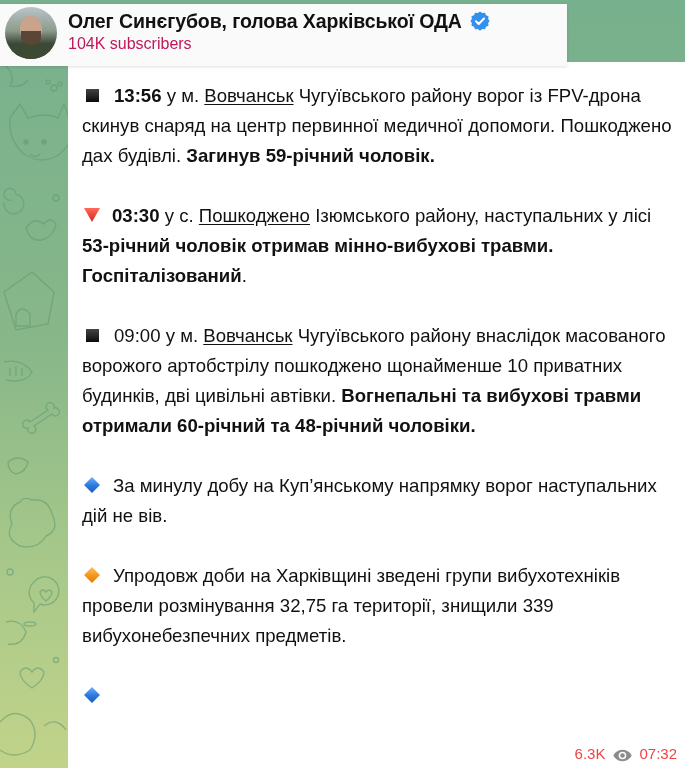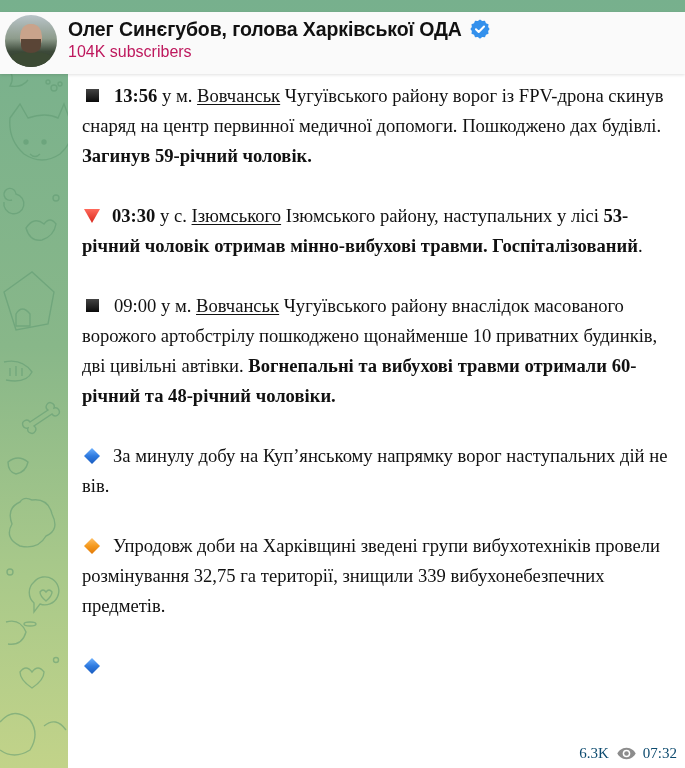--- a/index.html
+++ b/index.html
@@ -8,21 +8,21 @@
     position: relative;
     font-family: "Liberation Sans", sans-serif;
     background: linear-gradient(180deg, #77b08d 0%, #88b789 45%, #a9c98a 75%, #c2d389 100%);
   }
   .wallpaper {
     position: absolute; left: 0; top: 62px; width: 68px; height: 706px;
     overflow: hidden;
   }
   .wallpaper svg { position: absolute; left: 0; top: 0; }
   .header {
-    position: absolute; left: 0; top: 12px; width: 685px; height: 62px;
+    position: absolute; left: 0; top: 4px; width: 567px; height: 62px;
     background: #fafafa;
     box-shadow: 0 1px 3px rgba(0,0,0,0.12);
     z-index: 3;
   }
   .avatar {
     position: absolute; left: 5px; top: 3px; width: 52px; height: 52px;
     border-radius: 50%; overflow: hidden;
     background: radial-gradient(circle at 50% 40%, #c9a58d 0 22%, transparent 23%),
                 linear-gradient(180deg, #b9c4c9 0%, #8e9c8c 45%, #3d4a3a 70%, #2c3729 100%);
   }
@@ -53,40 +53,39 @@
     margin-left: 7px; width: 22px; height: 22px; display: inline-block;
   }
   .subscribers {
     position: absolute; left: 68px; top: 31px;
     font-size: 16px; color: #be185d;
   }
   .bubble {
     position: absolute; left: 68px; top: 62px; width: 617px; height: 706px;
     background: #ffffff;
     z-index: 2;
-    font-family: Liberation Serif, serif;
   }
   .content {
     position: absolute; left: 14px; top: 19px; width: 600px;
     font-size: 18.6px; line-height: 30px; color: #111;
   }
   .para { margin-bottom: 30px; }
   .para b { font-weight: bold; }
   .para u { text-decoration: underline; text-underline-offset: 2px; }
   .ico {
     display: inline-block; vertical-align: middle; margin-right: 12px;
     position: relative; top: -2px;
   }
   .ico-square { width: 13px; height: 13px; background: linear-gradient(180deg,#444,#0b0b0b); margin-left: 4px; margin-right: 15px; }
   .ico-tri { width: 16px; height: 14px; margin-left: 2px; }
   .ico-diamond { width: 18px; height: 18px; margin-left: 1px; }
   .meta {
     position: absolute; right: 8px; bottom: 6px;
-    display: flex; align-items: center;
-    font-size: 15px; color: #0c4a6e;
+    display: flex; align-items: flex-end;
+    font-size: 15px; color: #ef4444;
   }
   .meta .eye { margin: 0 7px 0 8px; width: 19px; height: 13px; }
 </style>
 </head>
 <body>
 
 <div class="wallpaper">
   <svg width="68" height="706" viewBox="0 0 68 706" fill="none" stroke="#5f9a72" stroke-width="1.4" opacity="0.55">
     <path d="M6 4 q10 10 4 20 q12 2 18 -6"></path>
     <circle cx="54" cy="26" r="3"></circle>
@@ -143,21 +142,21 @@
 
     <p class="para">
       <svg class="ico ico-tri" viewBox="0 0 16 14">
         <defs>
             <linearGradient id="rg" x1="0" y1="0" x2="0" y2="1">
               <stop offset="0" stop-color="#ff6a5c"></stop>
               <stop offset="1" stop-color="#d8261b"></stop>
             </linearGradient>
           </defs>
         <path d="M0 0 H16 L8 14 Z" fill="url(#rg)"></path>
-      </svg><b>03:30</b><span> у с. </span><u>Ізюмського</u><span> Ізюмського району, наступальних у лісі </span><b>53-річний чоловік отримав мінно-вибухові травми. Госпіталізований</b><span>.</span>
+      </svg><b>03:30</b><span> у с. </span><u>Пошкоджено</u><span> Ізюмського району, наступальних у лісі </span><b>53-річний чоловік отримав мінно-вибухові травми. Госпіталізований</b><span>.</span>
     </p>
 
     <p class="para">
       <span class="ico ico-square"></span><span>09:00</span><span> у м. </span><u>Вовчанськ</u><span> Чугуївського району внаслідок масованого ворожого артобстрілу пошкоджено щонайменше 10 приватних будинків, дві цивільні автівки. </span><b>Вогнепальні та вибухові травми отримали 60-річний та 48-річний чоловіки.</b>
     </p>
 
     <p class="para">
       <svg class="ico ico-diamond" viewBox="0 0 18 18">
         <defs>
             <linearGradient id="bg1" x1="0" y1="0" x2="0" y2="1">

